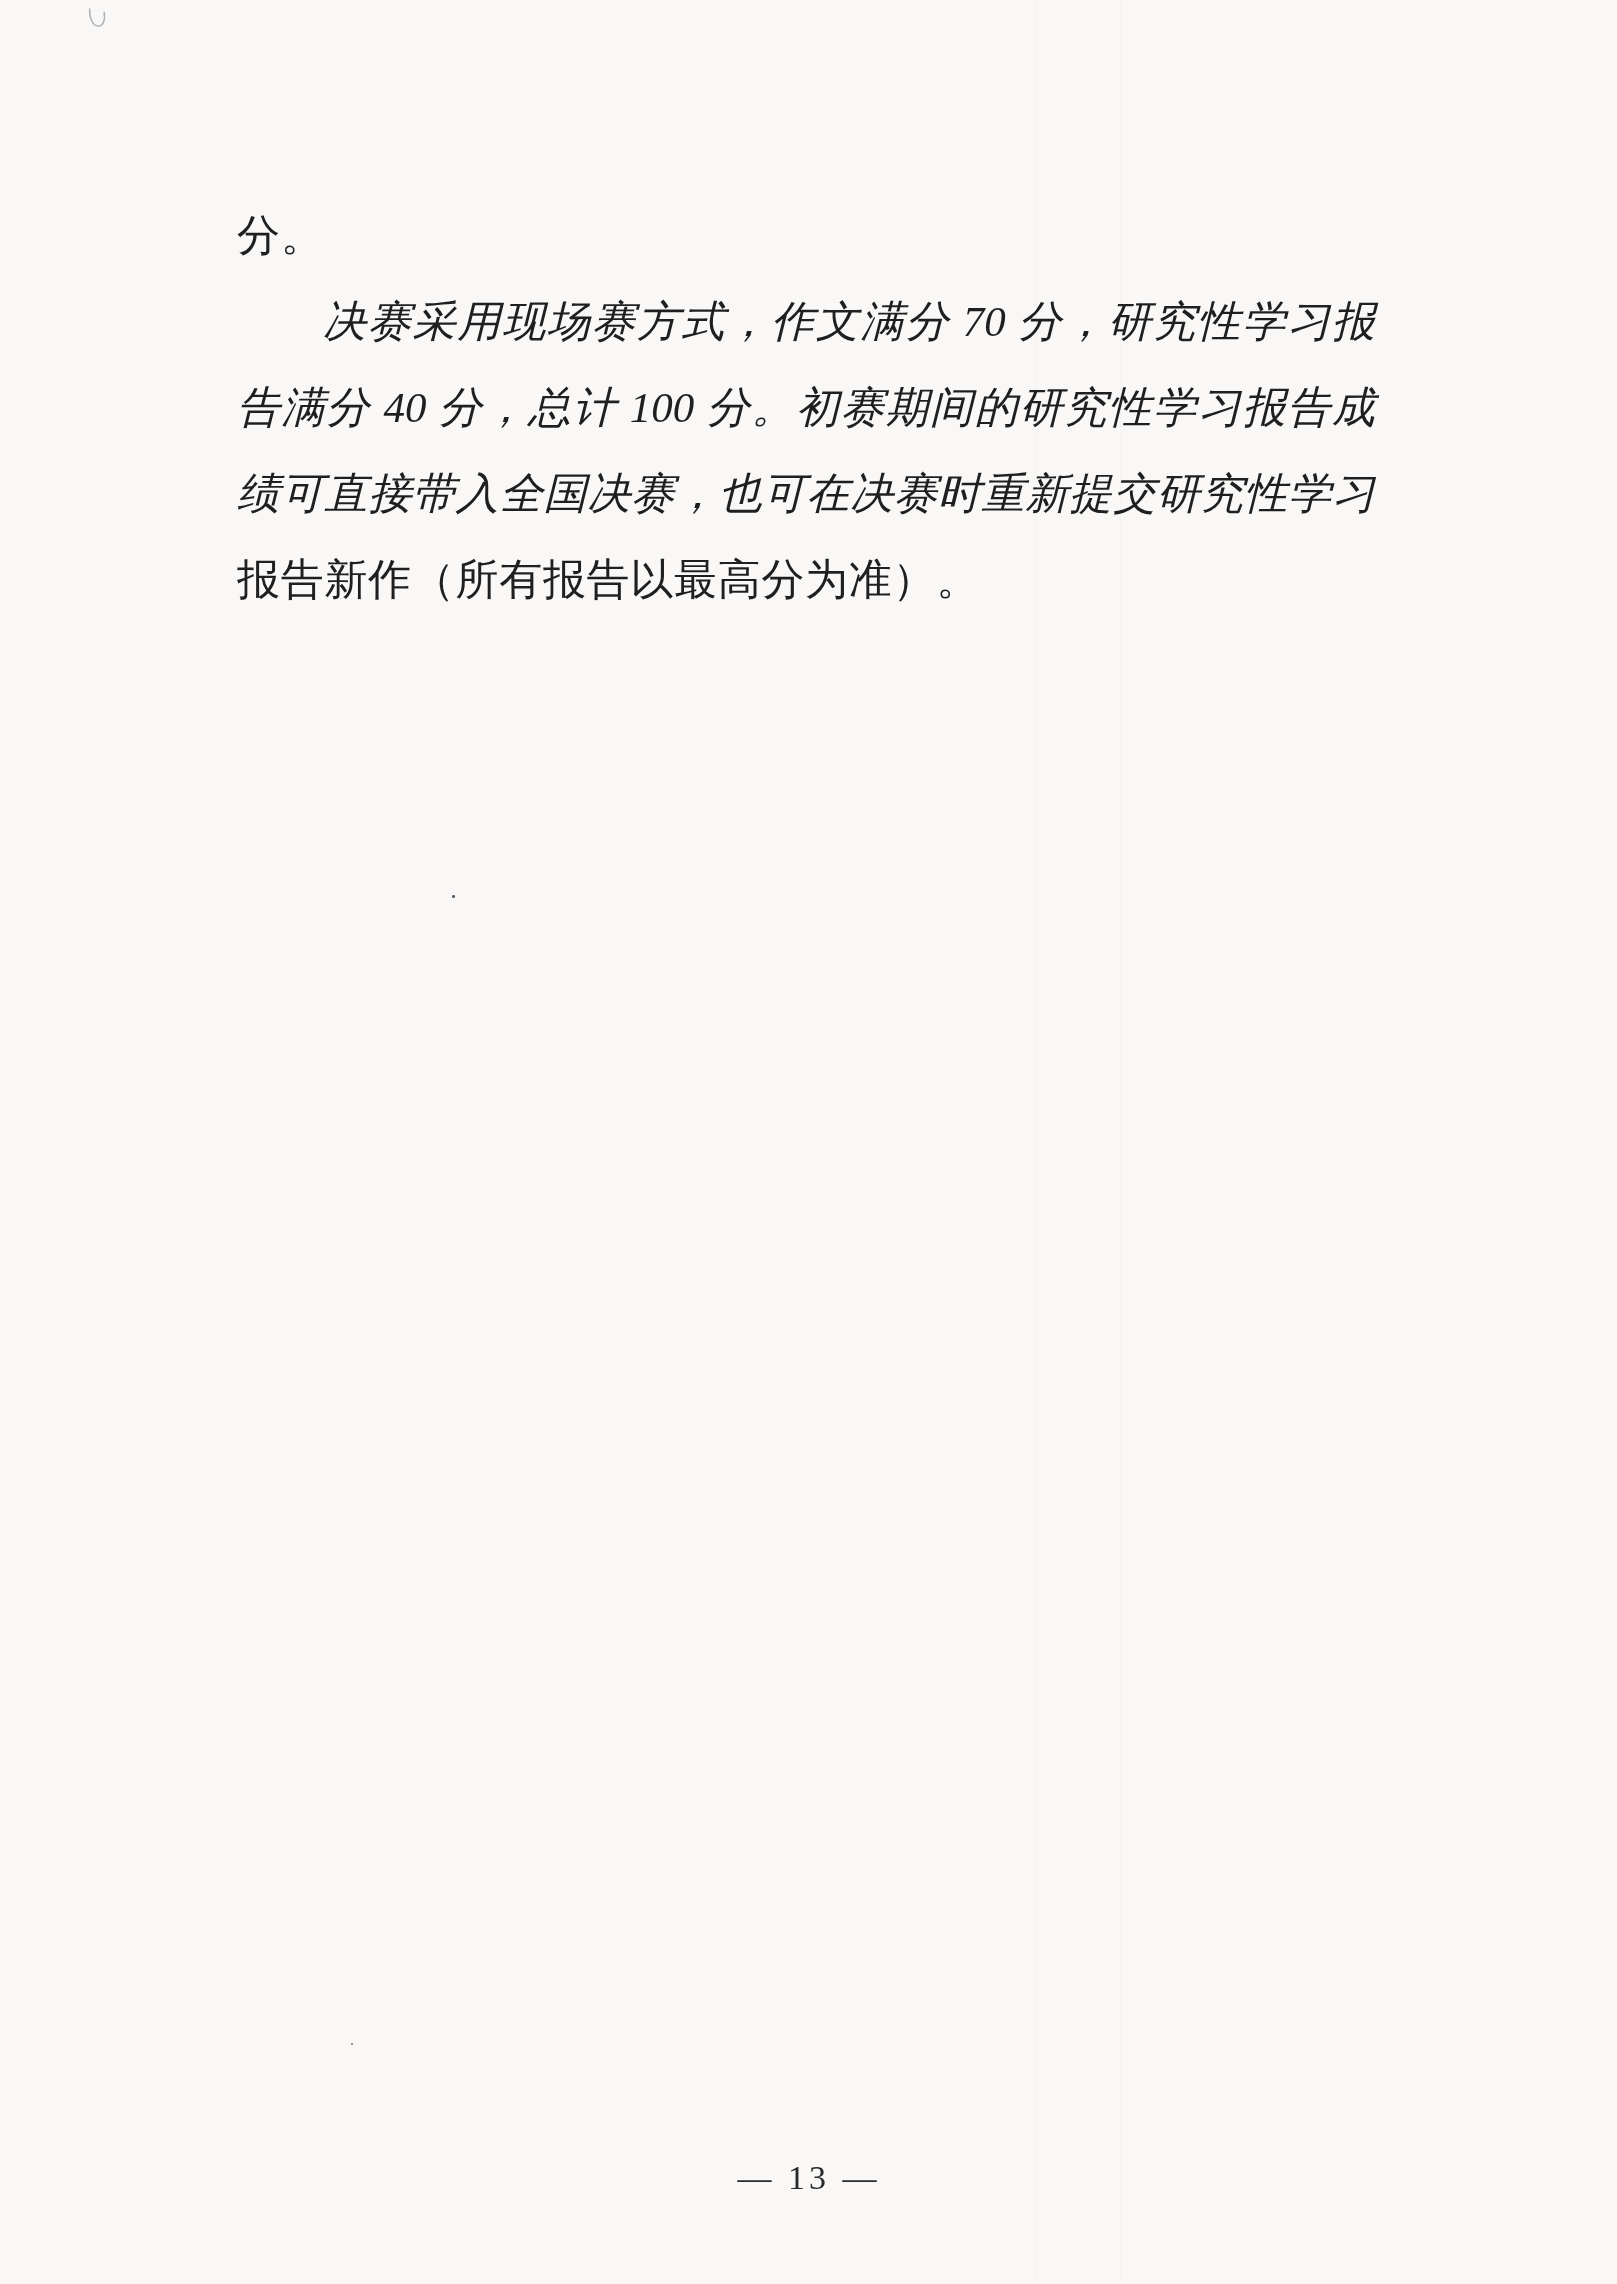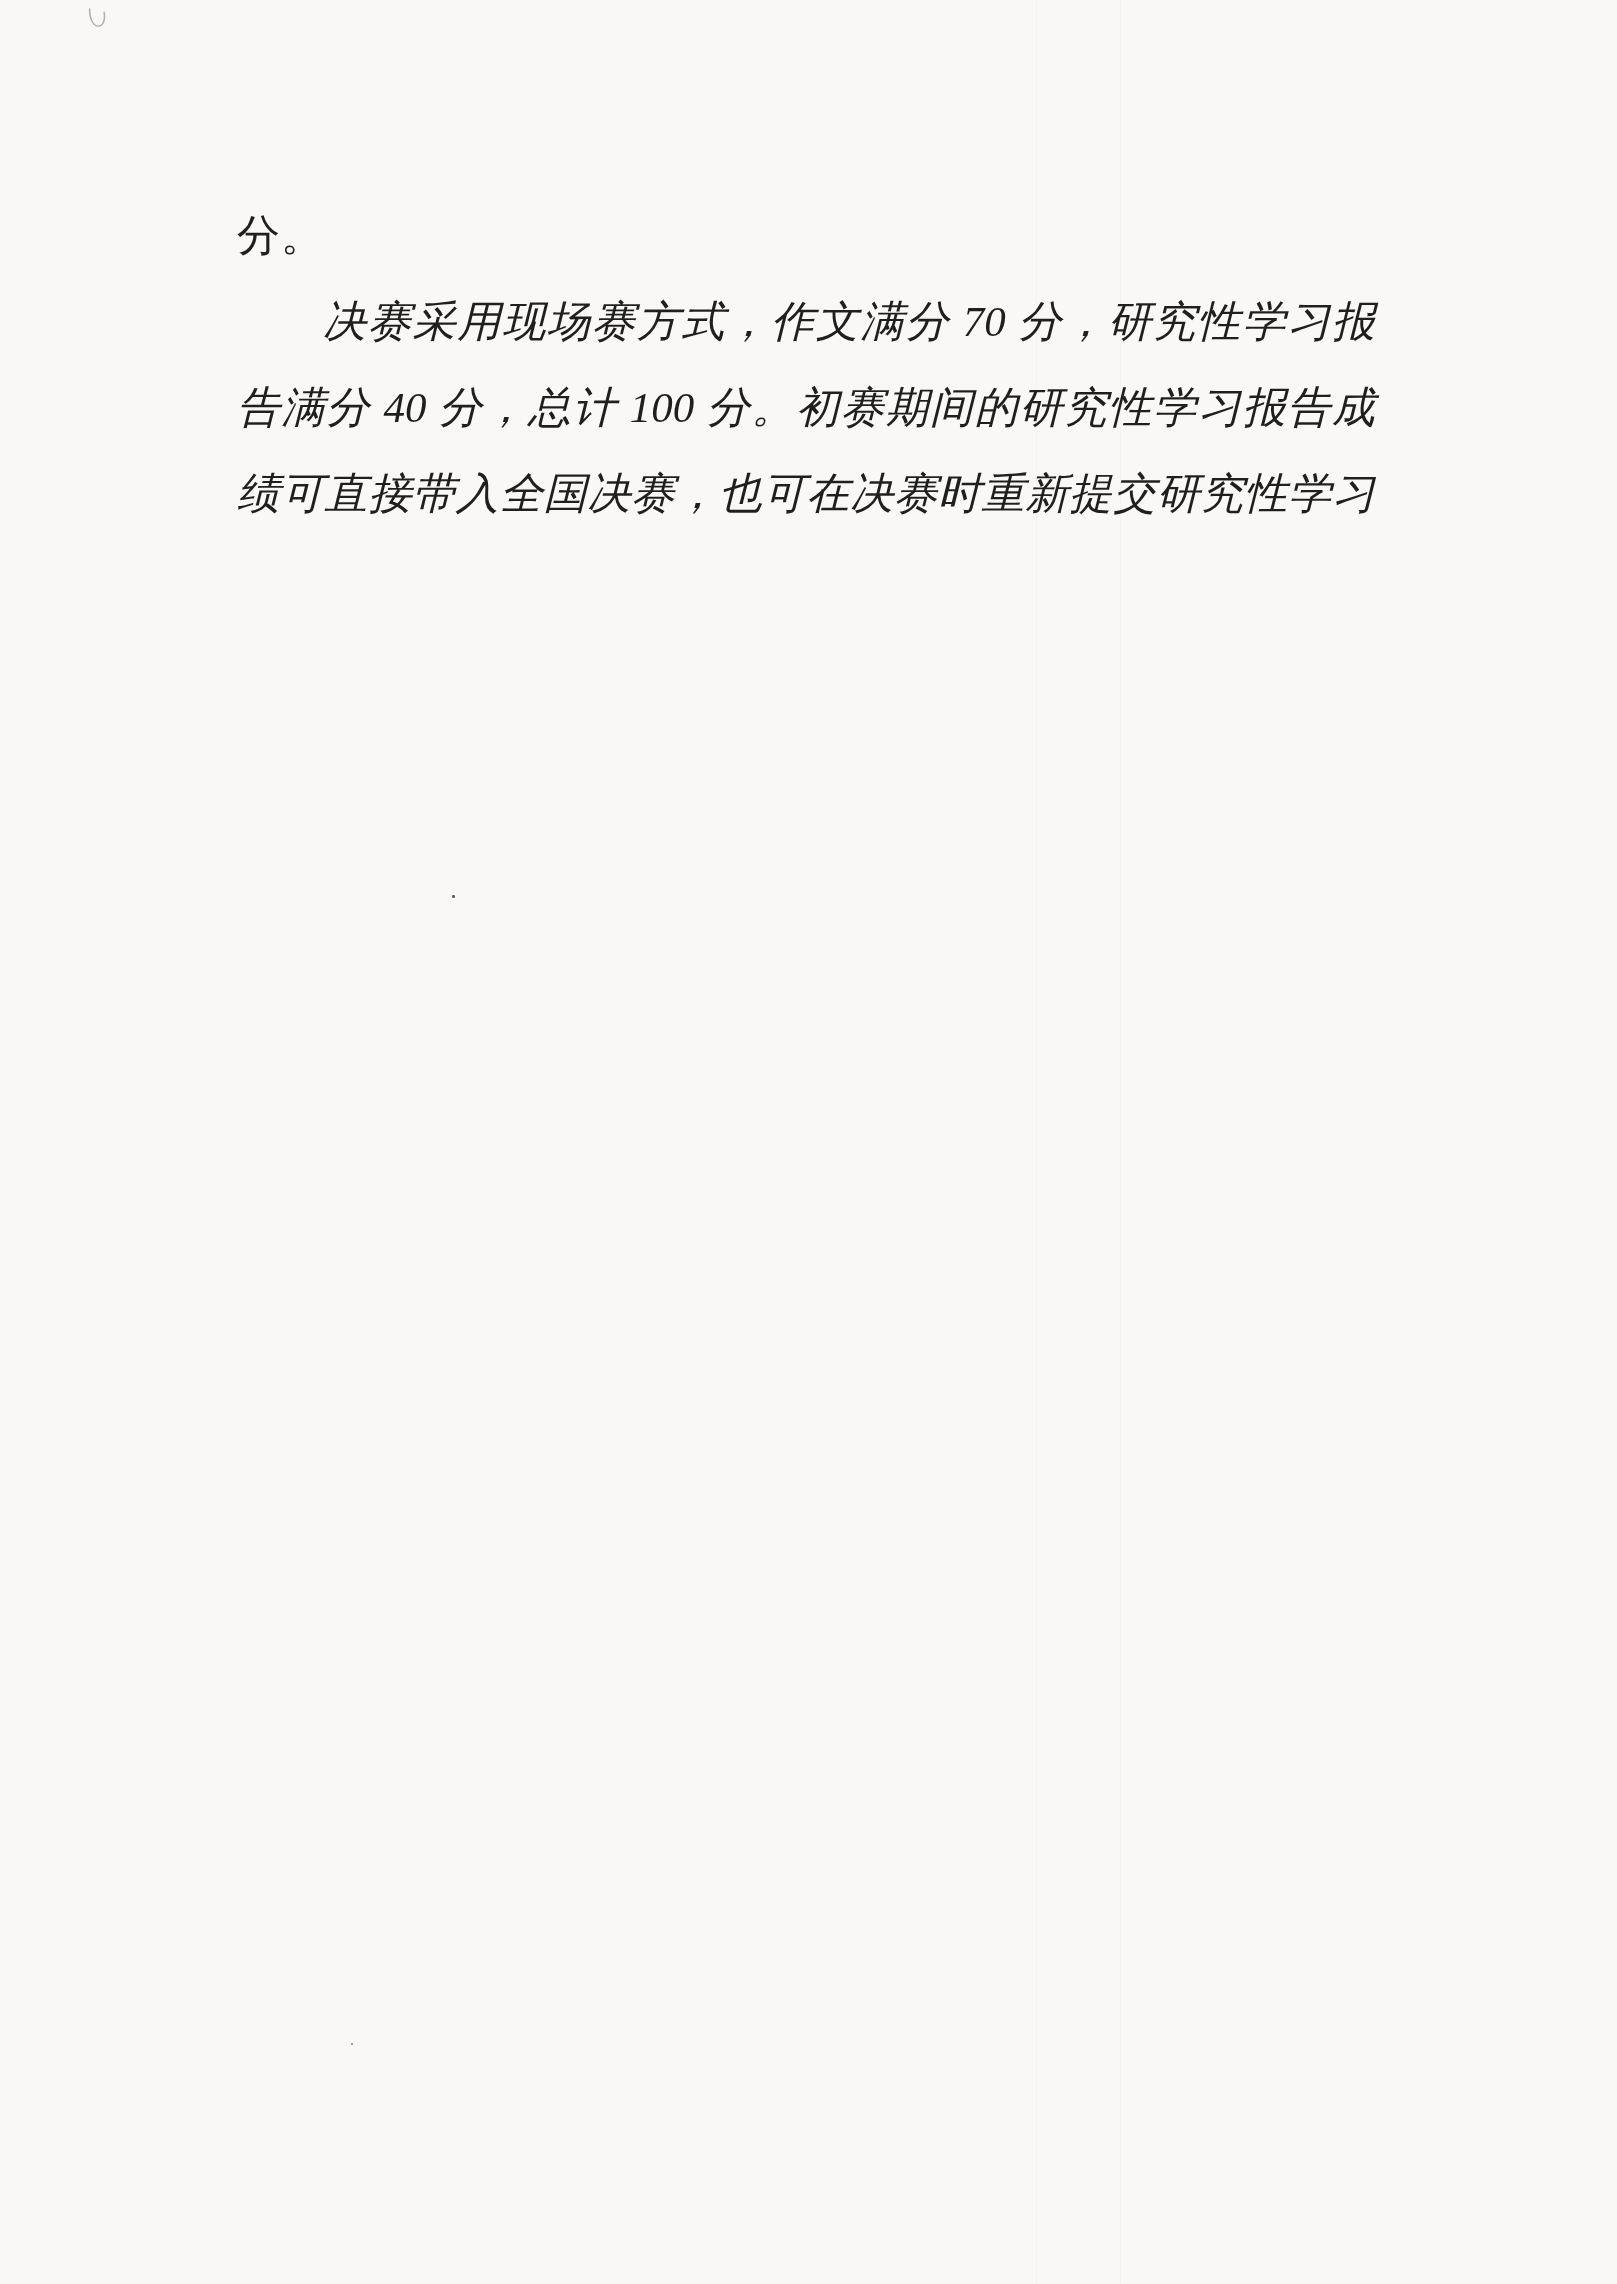--- a/index.html
+++ b/index.html
@@ -92,20 +92,22 @@
 
   <svg class="pen-mark" viewBox="0 0 34 40">
     <path d="M4 3 C3 16 9 29 17 29 C24 29 28 20 26 8" fill="none" stroke="rgba(130,135,145,0.65)" stroke-width="2.2" stroke-linecap="round"></path>
   </svg>
 
   <div class="text-block">
     <div class="line">分。</div>
     <div class="line justify indent">决赛采用现场赛方式，作文满分 70 分，研究性学习报</div>
     <div class="line justify">告满分 40 分，总计 100 分。初赛期间的研究性学习报告成</div>
     <div class="line justify">绩可直接带入全国决赛，也可在决赛时重新提交研究性学习</div>
+    <div class="line">报告新作（所有报告以最高分为准）。</div>
   </div>
 
   <div class="speck k1"></div>
   <div class="speck k2"></div>
 
+  <div class="footer">— 13 —</div>
 
 </div>
 
 
 </body></html>

